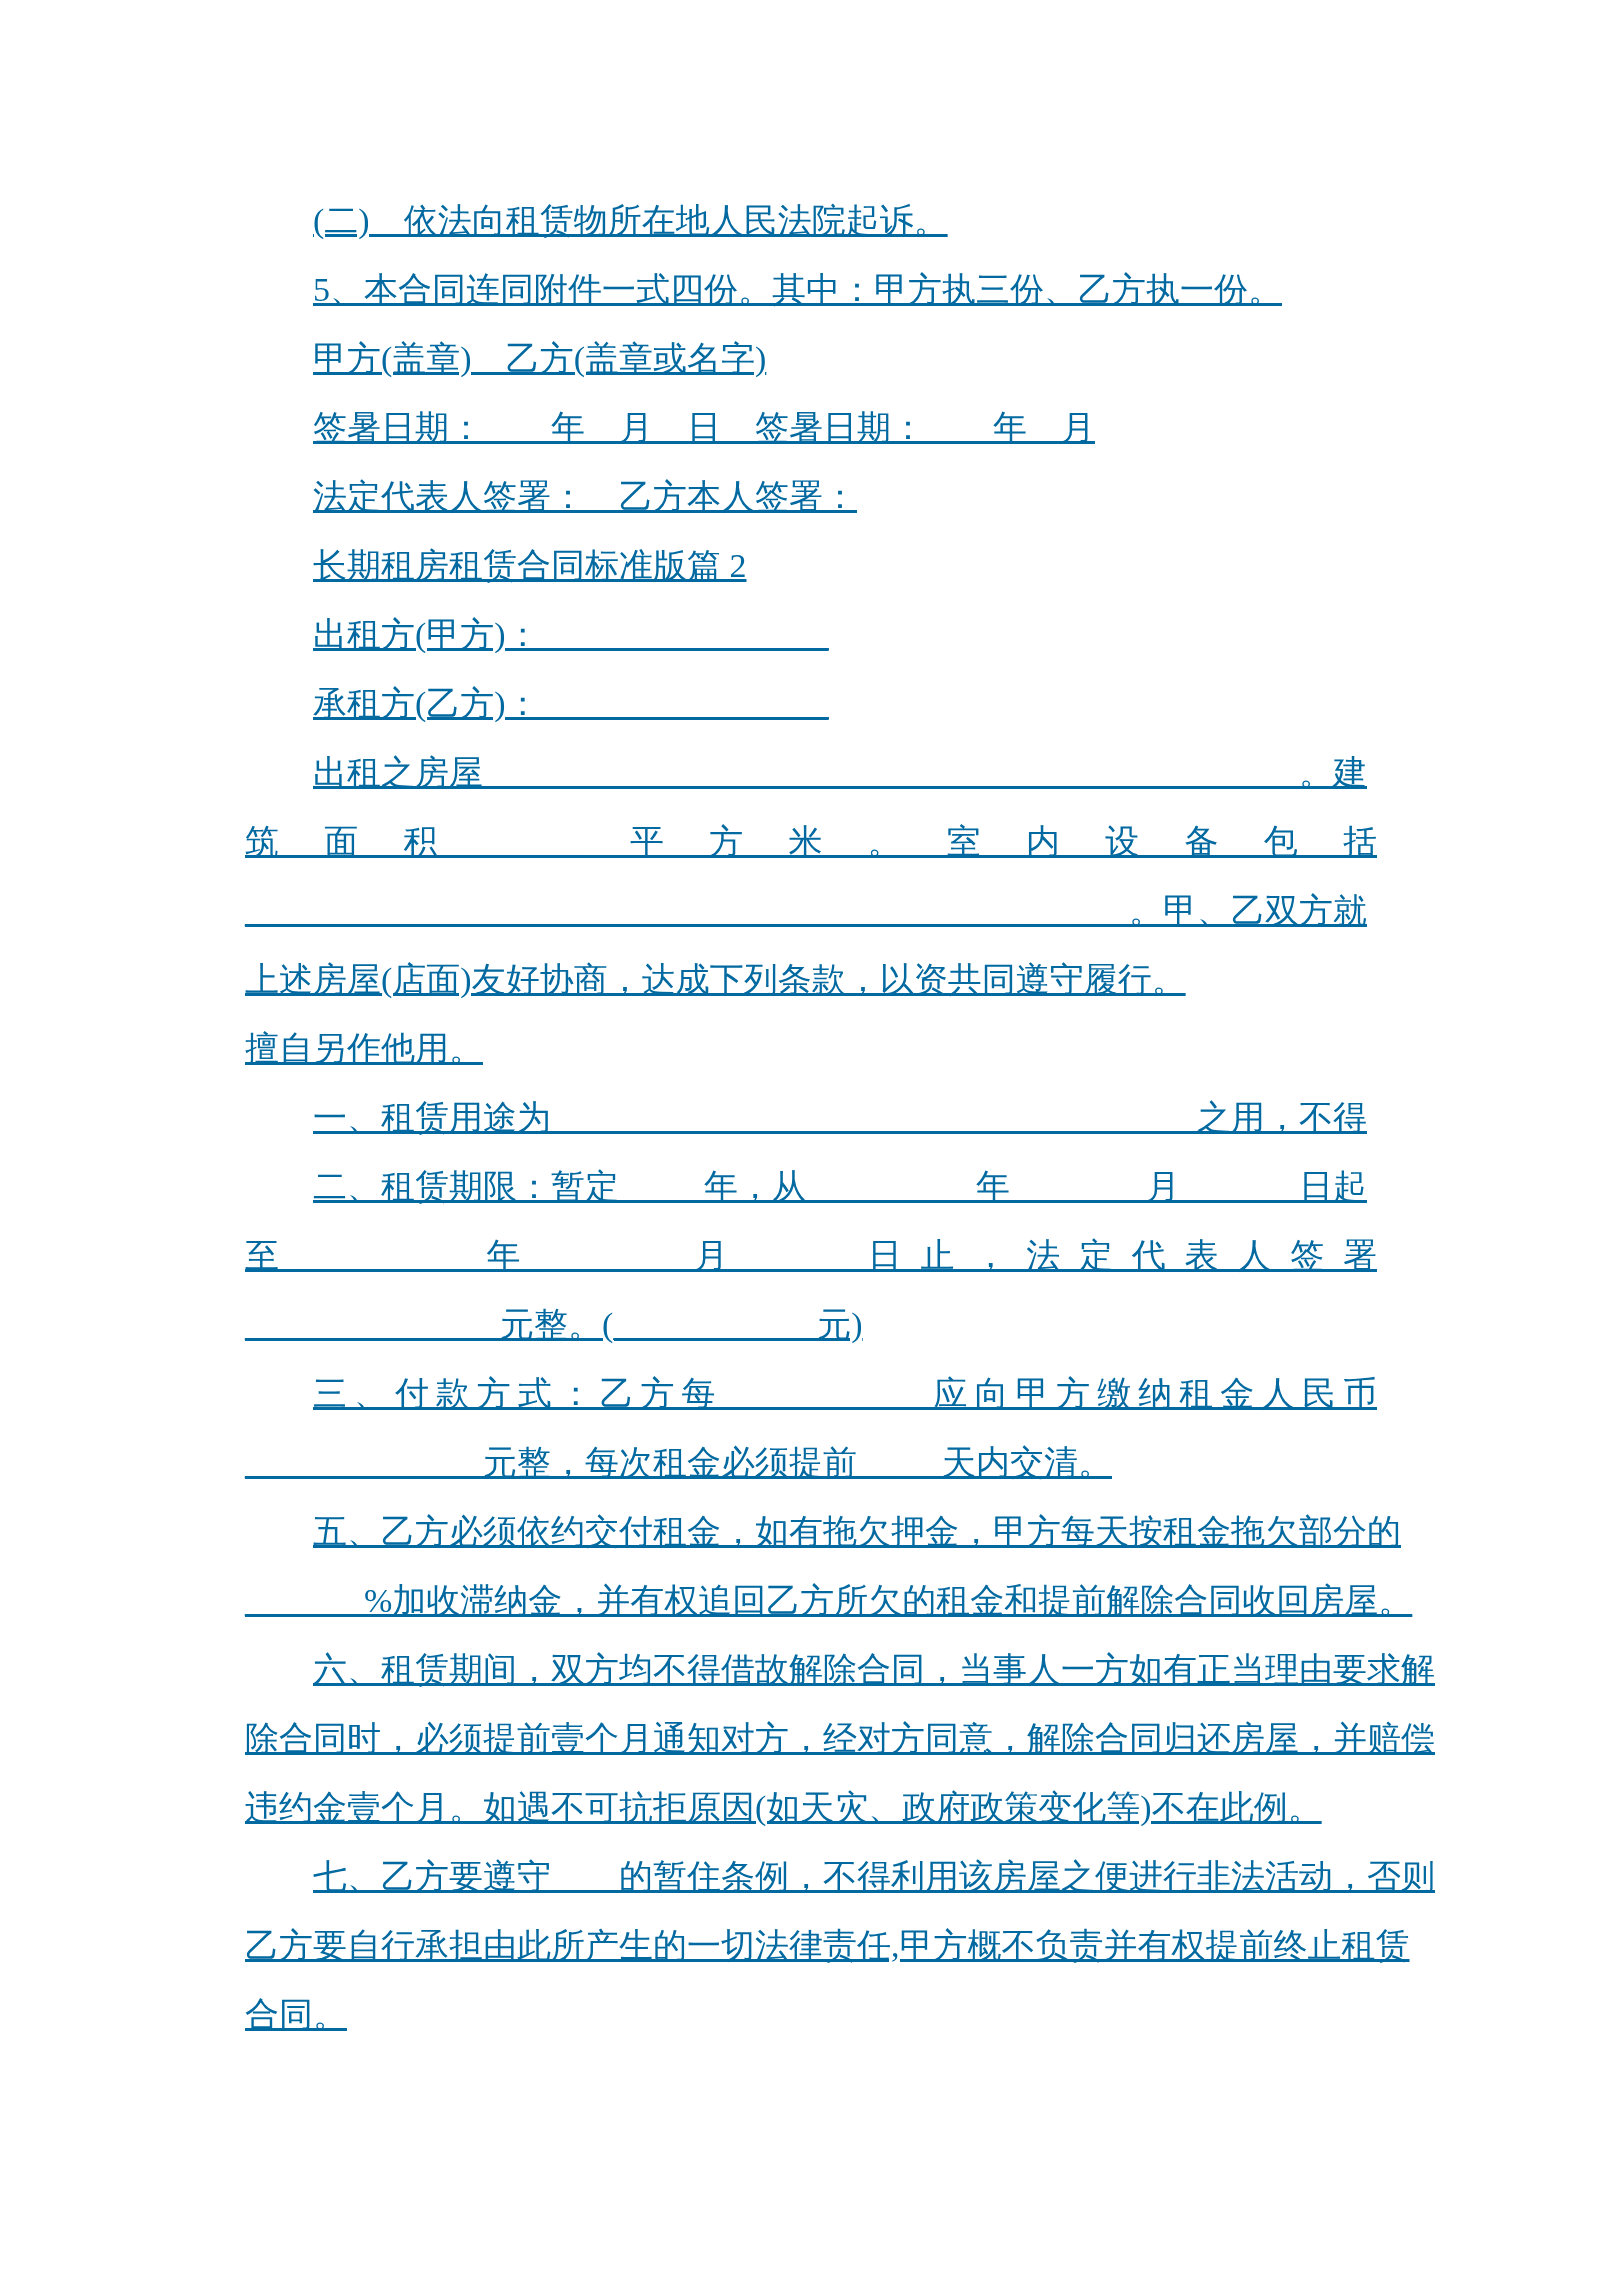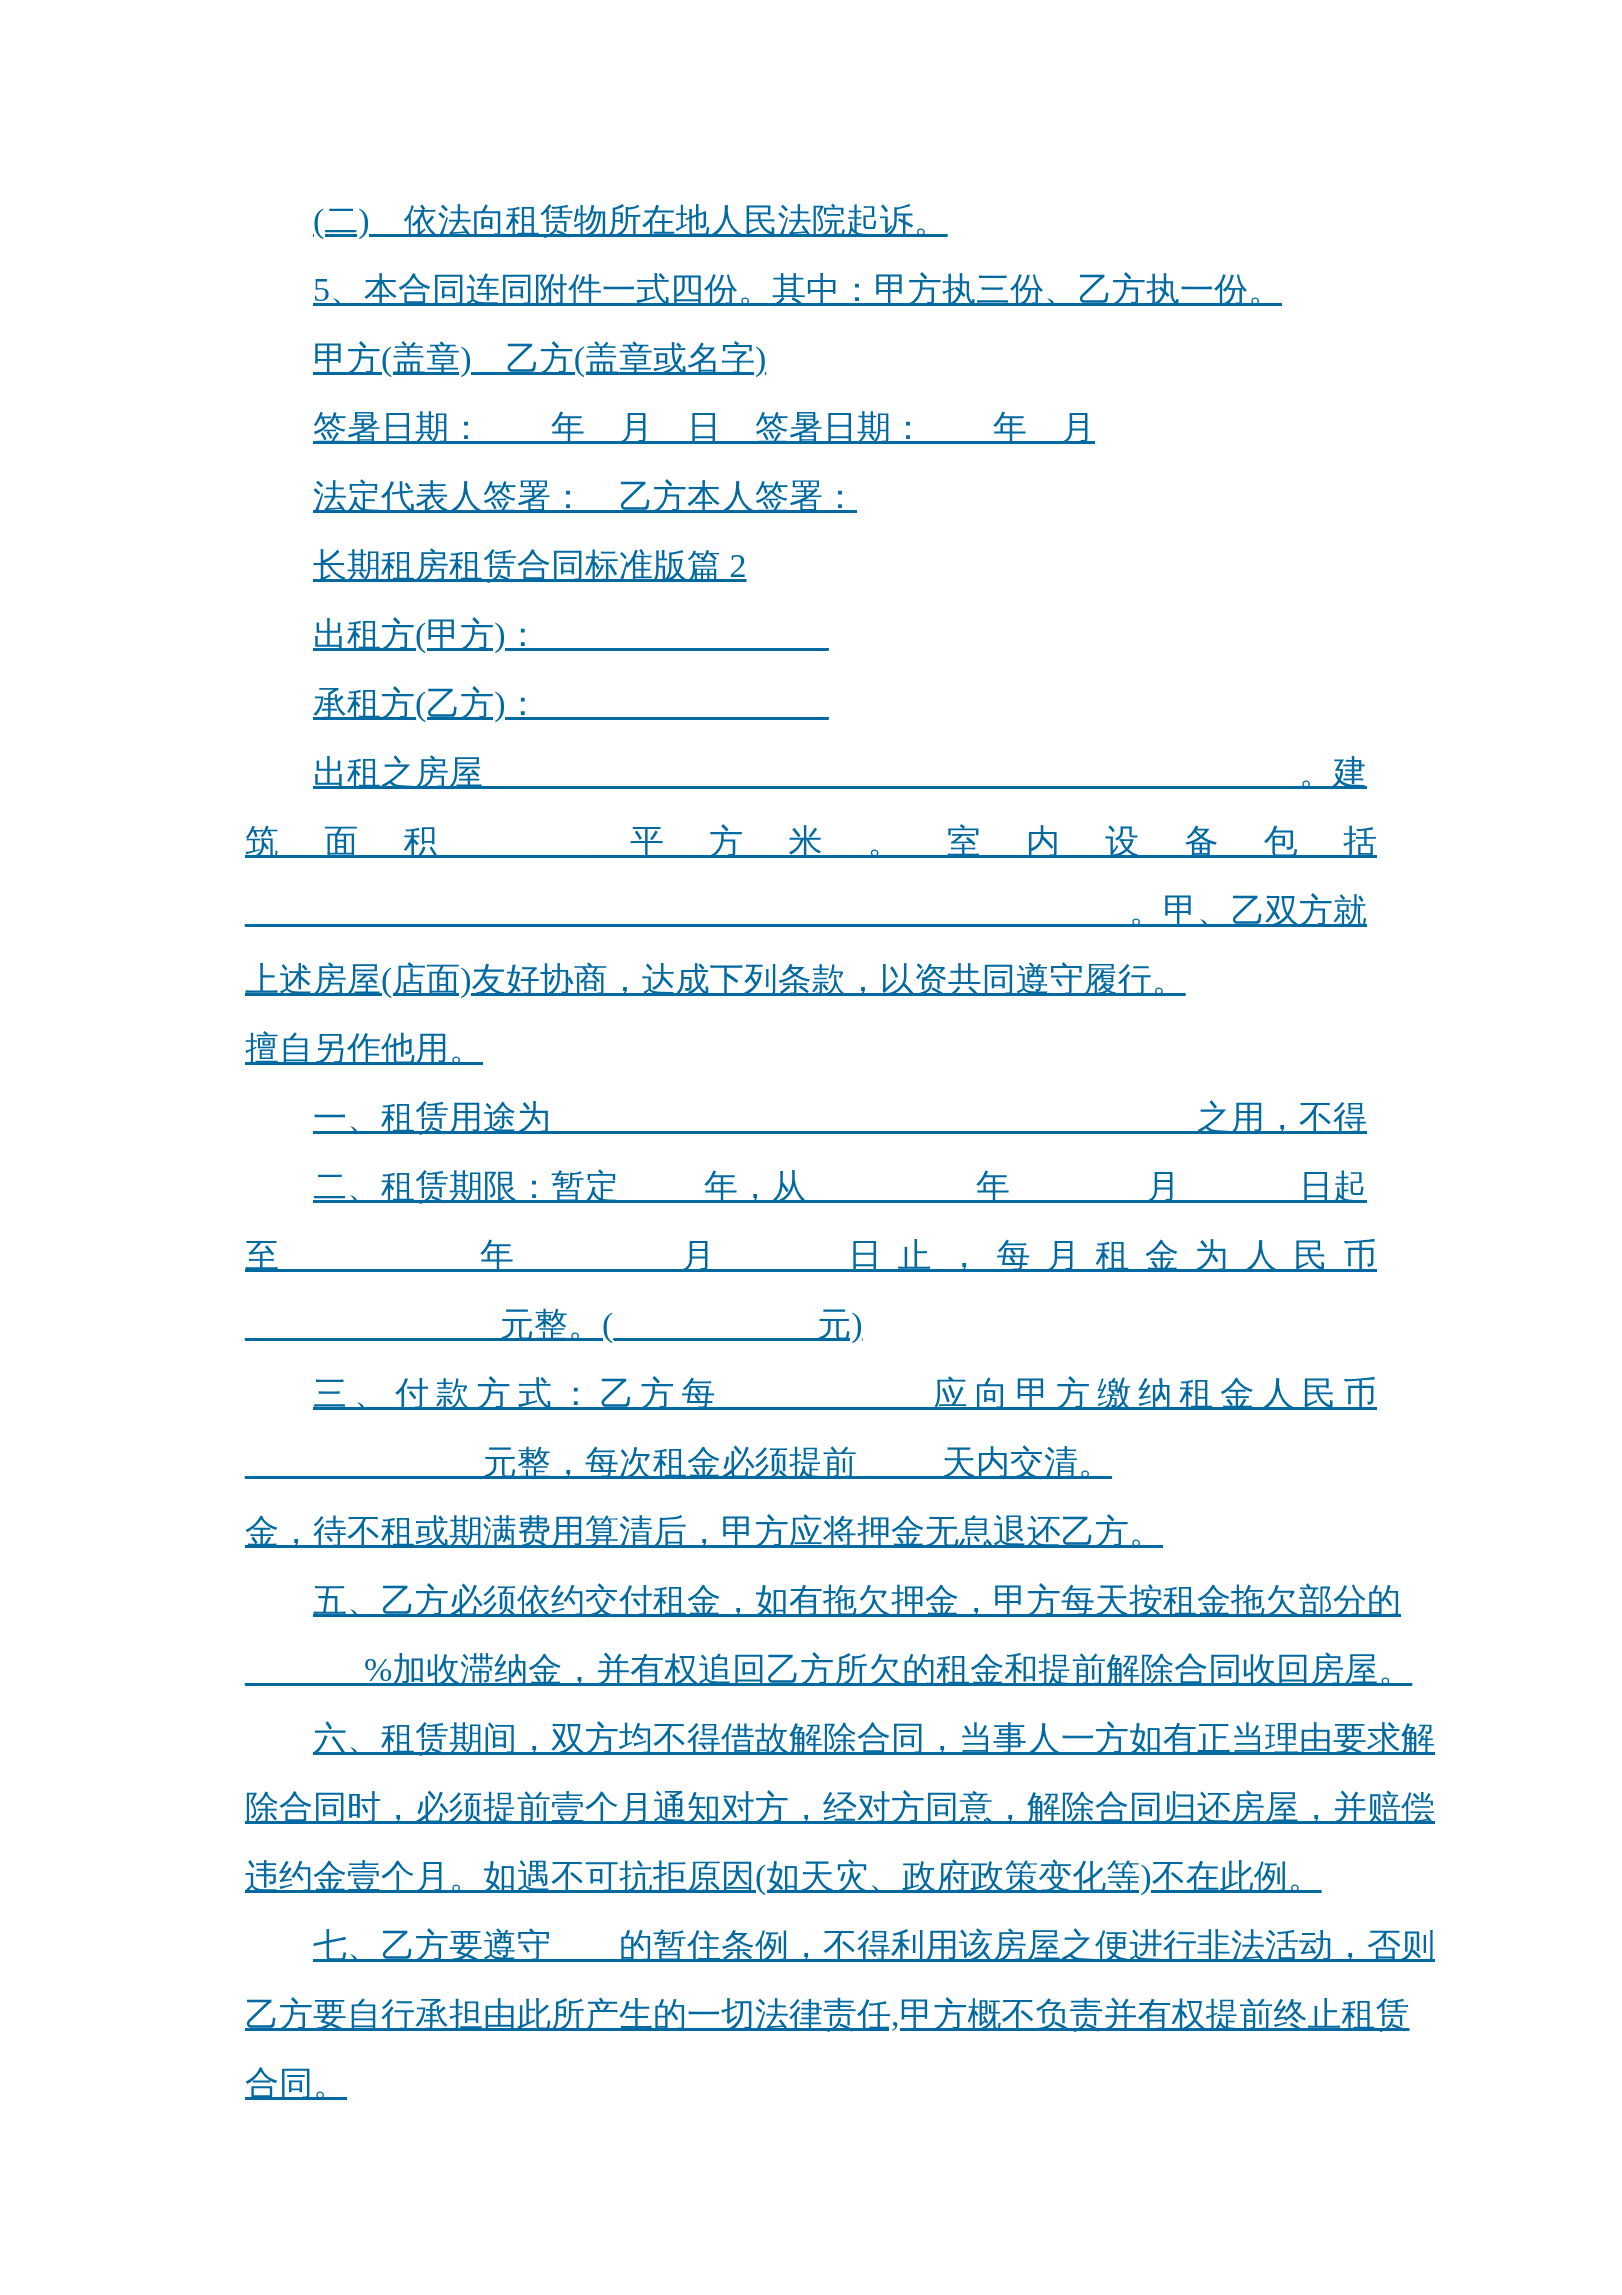--- a/index.html
+++ b/index.html
@@ -42,25 +42,24 @@
   <div class="line ind">长期租房租赁合同标准版篇 2</div>
   <div class="line ind">出租方(甲方)：_________________</div>
   <div class="line ind">承租方(乙方)：_________________</div>
   <div class="line ind">出租之房屋________________________________________________。建</div>
   <div class="line just">筑面积______平方米。室内设备包括</div>
   <div class="line">____________________________________________________。甲、乙双方就</div>
   <div class="line">上述房屋(店面)友好协商，达成下列条款，以资共同遵守履行。</div>
   <div class="line">擅自另作他用。</div>
   <div class="line ind">一、租赁用途为______________________________________之用，不得</div>
   <div class="line ind">二、租赁期限：暂定_____年，从__________年________月_______日起</div>
-  <div class="line just">至__________年________月______日止，每月租金为人民币</div>
+  <div class="line just">至__________年________月______日止，法定代表人签署</div>
   <div class="line">_______________元整。(____________元)</div>
   <div class="line ind just">三、付款方式：乙方每____________应向甲方缴纳租金人民币</div>
   <div class="line">______________元整，每次租金必须提前_____天内交清。</div>
-  <div class="line">金，待不租或期满费用算清后，甲方应将押金无息退还乙方。</div>
   <div class="line ind">五、乙方必须依约交付租金，如有拖欠押金，甲方每天按租金拖欠部分的</div>
   <div class="line">_______%加收滞纳金，并有权追回乙方所欠的租金和提前解除合同收回房屋。</div>
   <div class="line ind">六、租赁期间，双方均不得借故解除合同，当事人一方如有正当理由要求解</div>
   <div class="line">除合同时，必须提前壹个月通知对方，经对方同意，解除合同归还房屋，并赔偿</div>
   <div class="line">违约金壹个月。如遇不可抗拒原因(如天灾、政府政策变化等)不在此例。</div>
   <div class="line ind">七、乙方要遵守____的暂住条例，不得利用该房屋之便进行非法活动，否则</div>
   <div class="line">乙方要自行承担由此所产生的一切法律责任,甲方概不负责并有权提前终止租赁</div>
   <div class="line">合同。</div>
 </div>
 

